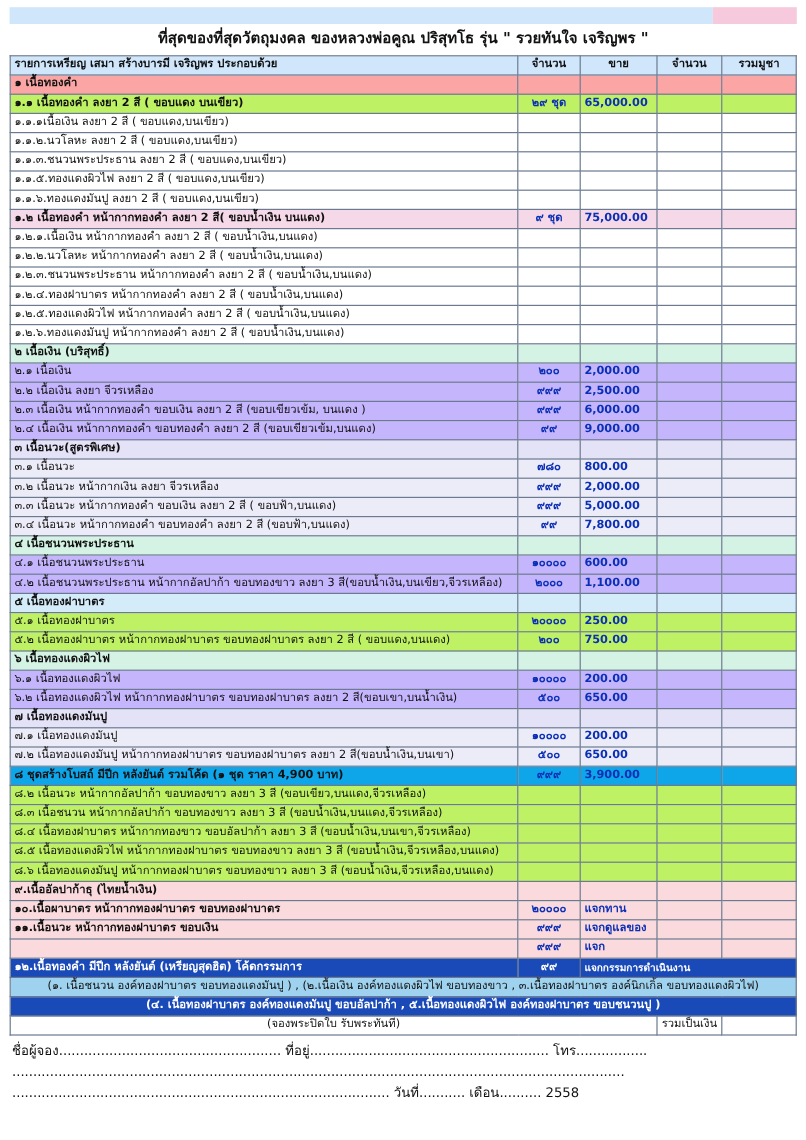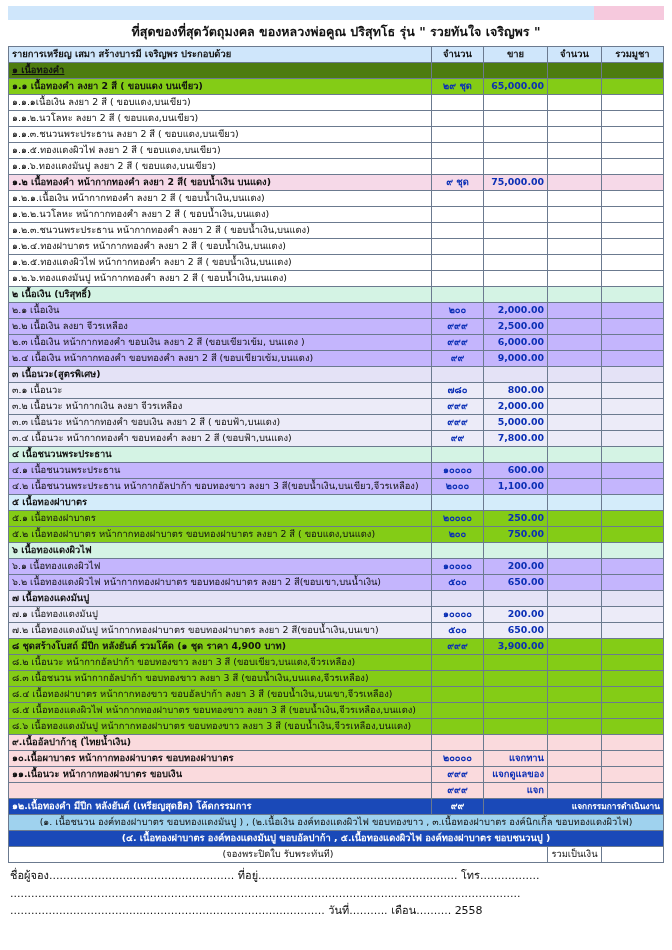--- a/index.html
+++ b/index.html
@@ -3,42 +3,42 @@
 <meta charset="utf-8">
 <style>
   html,body{margin:0;padding:0;background:#fff;}
   body{width:672px;height:950px;font-family:"DejaVu Sans","Liberation Sans",sans-serif;color:#111;}
   .page{position:relative;width:672px;height:864px;box-sizing:border-box;padding:6px 8px 0 8px;}
   .title{font-size:12.5px;font-weight:bold;text-align:center;letter-spacing:0px;padding:2px 0 4px 0;color:#111;}
   table.main{width:100%;border-collapse:collapse;table-layout:fixed;}
   table.main td{border:1px solid #6b7a8f;font-size:9.4px;line-height:1.12;padding:1px 3px;vertical-align:middle;height:13px;}
   .c-desc{text-align:left;}
   .c-qty{width:52px;text-align:center;}
-  .c-price{width:64px;text-align:right;}
+  .c-price{width:64px;text-align:left;}
   .c-qty2{width:54px;text-align:center;}
   .c-total{width:62px;text-align:center;}
   .hdr td{font-weight:bold;text-align:center;background:#cfe6fb;font-size:9.6px;}
   .hdr td.c-desc{text-align:left;}
   .grp{font-weight:bold;}
   .ind1{padding-left:10px;}
   .ind2{padding-left:22px;}
   .bold{font-weight:bold;}
   .price{font-weight:bold;color:#0b2fb5;}
   .num{color:#0b2fb5;font-weight:bold;}
-  .bg-blue{background:#4d7c0f;text-decoration:underline;}
-  .bg-blue2{background:#84cc16;}
+  .bg-blue{background:#fca5a5;}
+  .bg-blue2{background:#bef264;}
   .bg-pink{background:#f6d9e8;}
   .bg-green{background:#d4f3e4;}
   .bg-mint{background:#c4b5fd;}
   .bg-lav{background:#e4e2f6;}
   .bg-lav2{background:#ecebf8;}
   .bg-sky{background:#d4ecfa;}
   .bg-rose{background:#fadadd;}
   .bg-white{background:#ffffff;}
-  .bg-cyan{background:#84cc16;padding-left:48px;}
+  .bg-cyan{background:#0ea5e9;padding-left:48px;}
   .bg-navy{background:#1a49b8;}
   .bg-strip{background:#9fd2ee;}
   .center{text-align:center;}
   .small{font-size:8.6px;}
   .tiny{font-size:8px;}
   .footer{font-size:11px;line-height:1.6;padding:4px 2px 0 2px;}
   .dots{letter-spacing:0px;}
   .note{font-size:9.6px;line-height:1.7;padding-top:6px;}
   .topbar{height:14px;display:flex;}
   .topbar .l{flex:1;background:#cfe6fb;}

